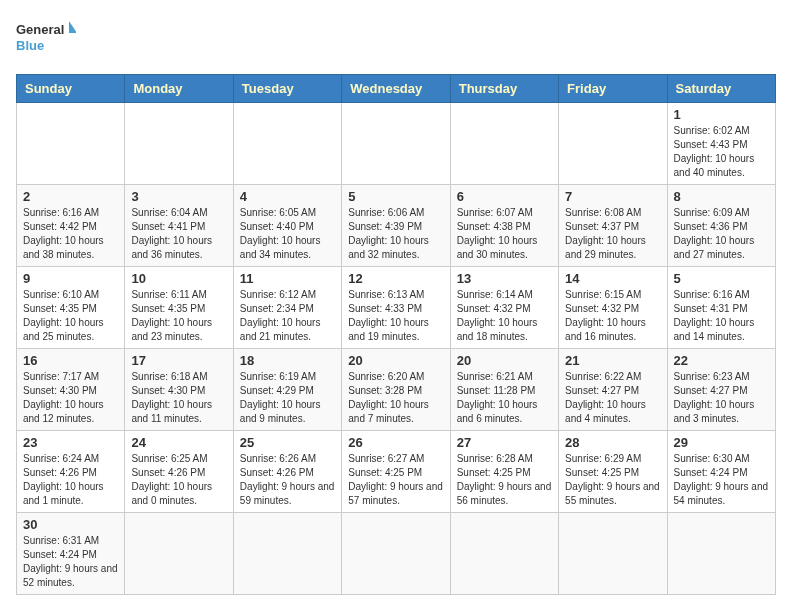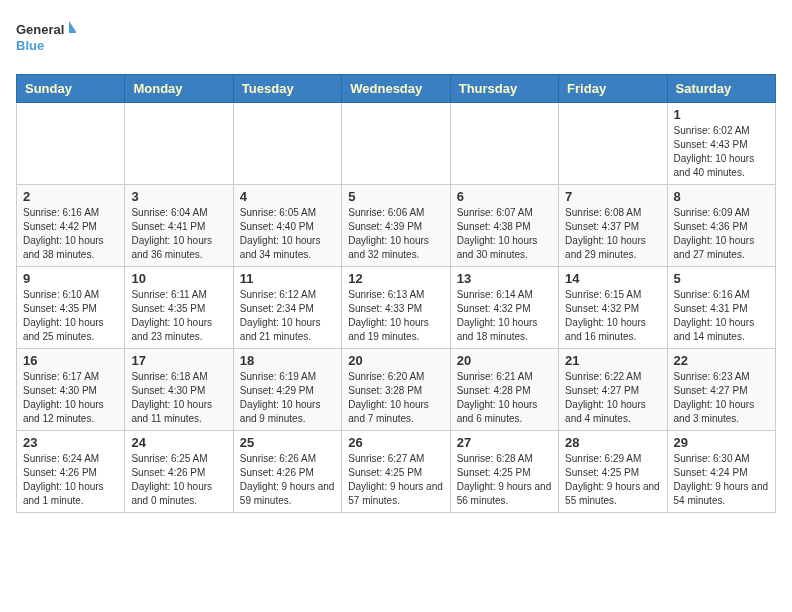--- a/index.html
+++ b/index.html
@@ -198,21 +198,21 @@
         <td>
           <div class="day-number">5</div>
           <div class="day-info">Sunrise: 6:16 AM
 Sunset: 4:31 PM
 Daylight: 10 hours and 14 minutes.</div>
         </td>
       </tr>
       <tr>
         <td>
           <div class="day-number">16</div>
-          <div class="day-info">Sunrise: 6:17 AM
+          <div class="day-info">Sunrise: 7:17 AM
 Sunset: 4:30 PM
 Daylight: 10 hours and 12 minutes.</div>
         </td>
         <td>
           <div class="day-number">17</div>
           <div class="day-info">Sunrise: 6:18 AM
 Sunset: 4:30 PM
 Daylight: 10 hours and 11 minutes.</div>
         </td>
         <td>
@@ -223,21 +223,21 @@
         </td>
         <td>
           <div class="day-number">20</div>
           <div class="day-info">Sunrise: 6:20 AM
 Sunset: 3:28 PM
 Daylight: 10 hours and 7 minutes.</div>
         </td>
         <td>
           <div class="day-number">20</div>
           <div class="day-info">Sunrise: 6:21 AM
-Sunset: 4:28 PM
+Sunset: 11:28 PM
 Daylight: 10 hours and 6 minutes.</div>
         </td>
         <td>
           <div class="day-number">21</div>
           <div class="day-info">Sunrise: 6:22 AM
 Sunset: 4:27 PM
 Daylight: 10 hours and 4 minutes.</div>
         </td>
         <td>
           <div class="day-number">22</div>
@@ -283,14 +283,28 @@
 Sunset: 4:25 PM
 Daylight: 9 hours and 55 minutes.</div>
         </td>
         <td>
           <div class="day-number">29</div>
           <div class="day-info">Sunrise: 6:30 AM
 Sunset: 4:24 PM
 Daylight: 9 hours and 54 minutes.</div>
         </td>
       </tr>
+      <tr>
+        <td>
+          <div class="day-number">30</div>
+          <div class="day-info">Sunrise: 6:31 AM
+Sunset: 4:24 PM
+Daylight: 9 hours and 52 minutes.</div>
+        </td>
+        <td></td>
+        <td></td>
+        <td></td>
+        <td></td>
+        <td></td>
+        <td></td>
+      </tr>
     </tbody>
 </table>
 
 </body></html>

